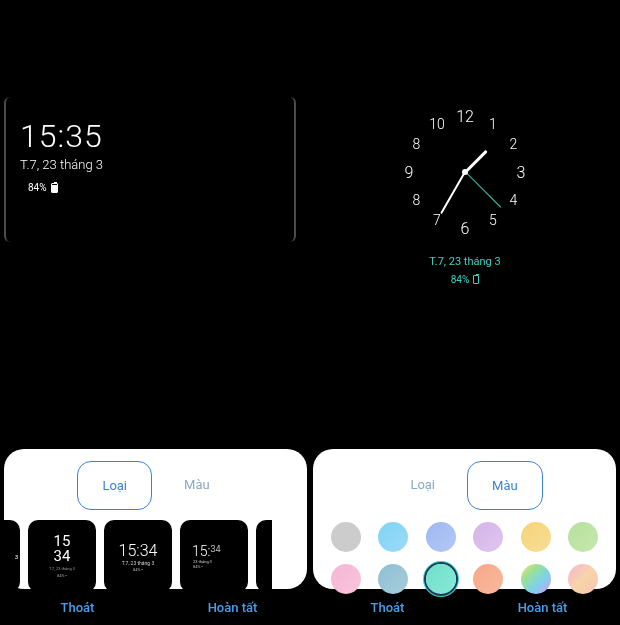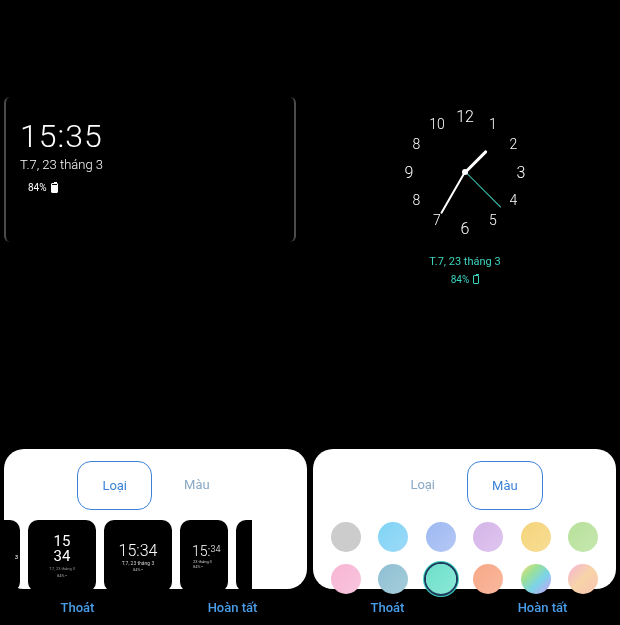--- a/index.html
+++ b/index.html
@@ -276,21 +276,21 @@
     .thumb-2 .t2-date {
       font-size: 5px;
       color: #ccc;
     }
     .thumb-2 .t2-bat {
       font-size: 4px;
       color: #aaa;
       margin-top: 1px;
     }
     .thumb-3 {
-      width: 48px;
+      width: 68px;
       height: 72px;
       flex-direction: column;
       align-items: flex-start;
       padding-left: 12px;
     }
     .thumb-3 .t3-time {
       font-size: 14px;
       font-weight: 300;
       display: flex;
       align-items: flex-start;

